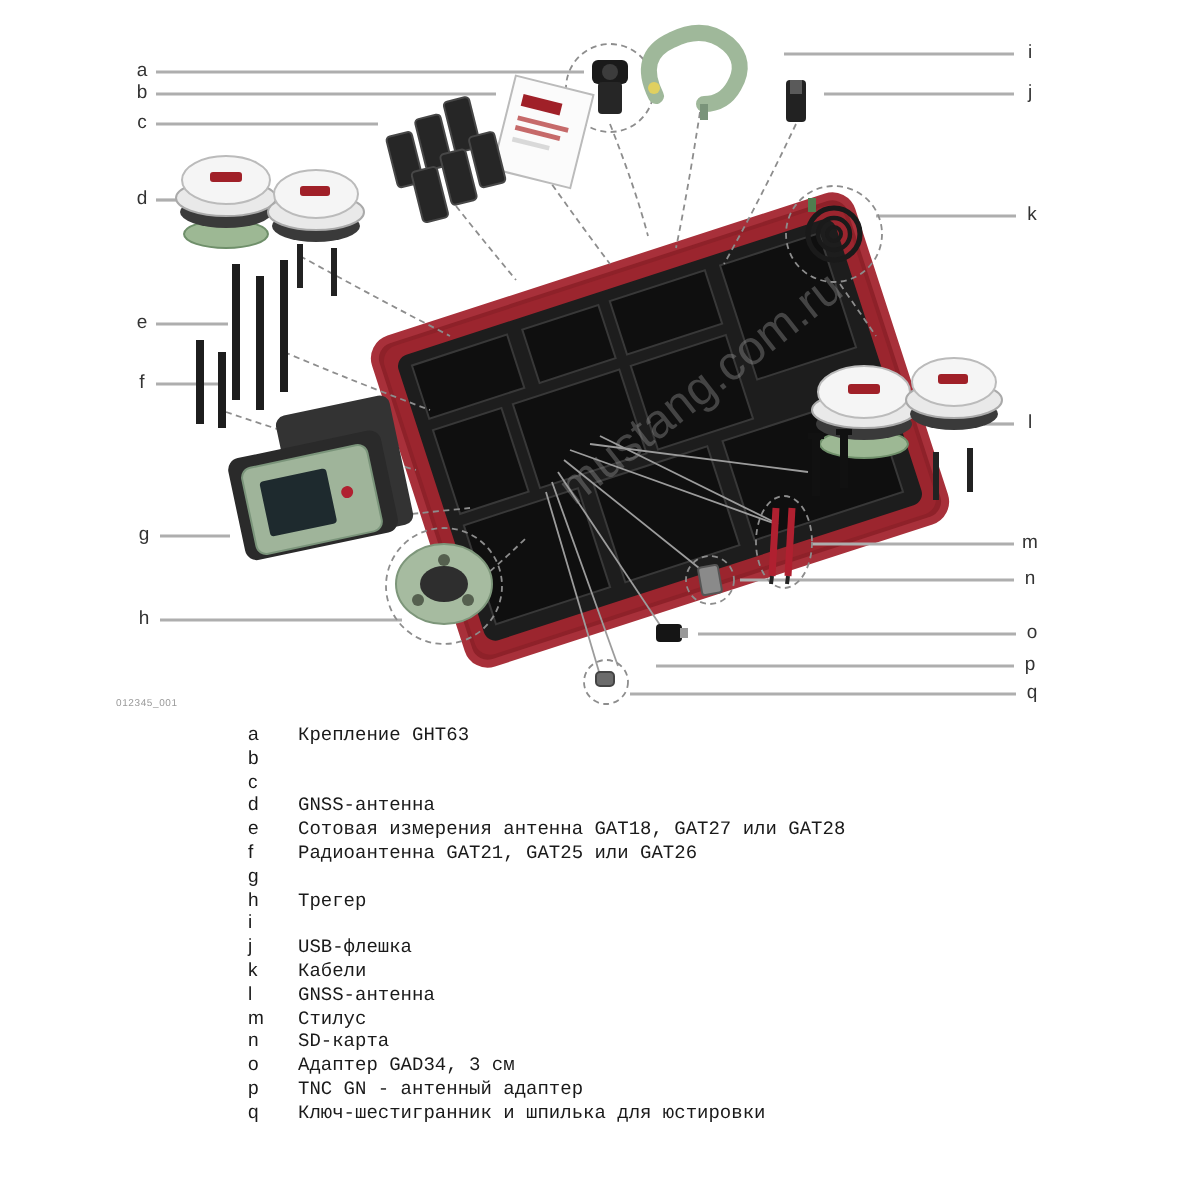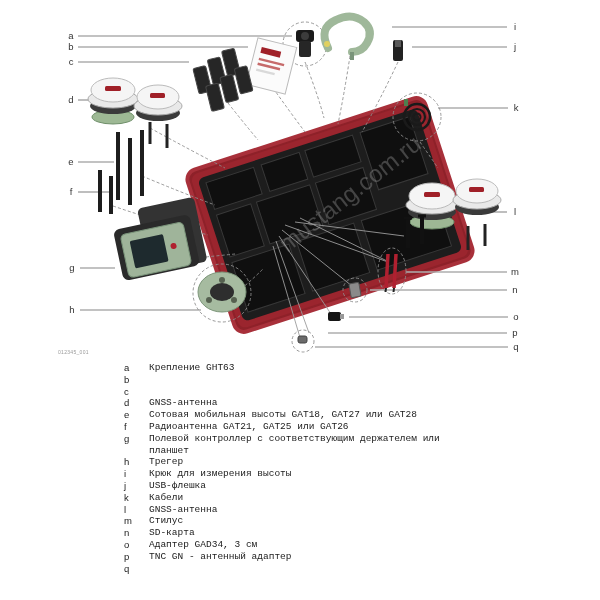--- a/index.html
+++ b/index.html
@@ -248,37 +248,35 @@
       </div>
     <div class="legend-row">
         <span class="legend-key">c</span>
       </div>
     <div class="legend-row">
         <span class="legend-key">d</span>
         <span class="legend-text">GNSS-антенна</span>
       </div>
     <div class="legend-row">
         <span class="legend-key">e</span>
-        <span class="legend-text">Сотовая мобильная высоты GAT18, GAT27 или GAT28</span>
+        <span class="legend-text">Сотовая измерения антенна GAT18, GAT27 или GAT28</span>
       </div>
     <div class="legend-row">
         <span class="legend-key">f</span>
         <span class="legend-text">Радиоантенна GAT21, GAT25 или GAT26</span>
       </div>
     <div class="legend-row">
         <span class="legend-key">g</span>
-        <span class="legend-text">Полевой контроллер с соответствующим держателем или планшет</span>
       </div>
     <div class="legend-row">
         <span class="legend-key">h</span>
         <span class="legend-text">Трегер</span>
       </div>
     <div class="legend-row">
         <span class="legend-key">i</span>
-        <span class="legend-text">Крюк для измерения высоты</span>
       </div>
     <div class="legend-row">
         <span class="legend-key">j</span>
         <span class="legend-text">USB-флешка</span>
       </div>
     <div class="legend-row">
         <span class="legend-key">k</span>
         <span class="legend-text">Кабели</span>
       </div>
     <div class="legend-row">
@@ -296,15 +294,16 @@
     <div class="legend-row">
         <span class="legend-key">o</span>
         <span class="legend-text">Адаптер GAD34, 3 см</span>
       </div>
     <div class="legend-row">
         <span class="legend-key">p</span>
         <span class="legend-text">TNC GN - антенный адаптер</span>
       </div>
     <div class="legend-row">
         <span class="legend-key">q</span>
+        <span class="legend-text">Ключ-шестигранник и шпилька для юстировки</span>
       </div>
   </div>
 </div>
 
 </body></html>

